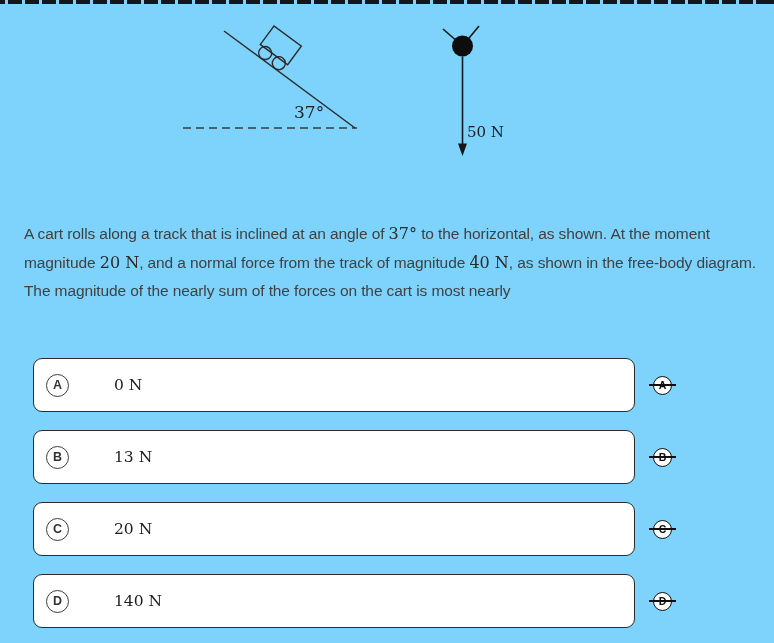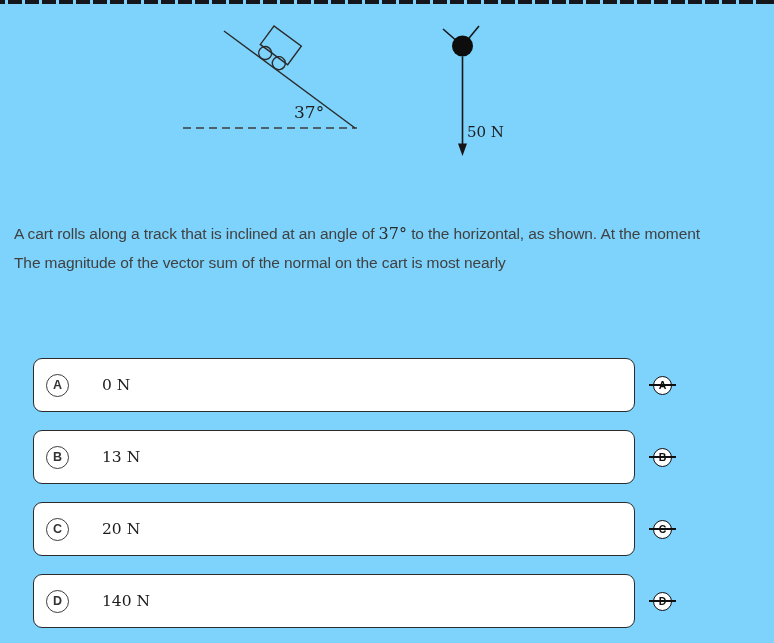--- a/index.html
+++ b/index.html
@@ -18,21 +18,21 @@
     height: 4px;
     background: repeating-linear-gradient(90deg, #15151c 0 14px, transparent 14px 17px);
     background-position: -9px 0;
   }
   .figure { position: absolute; }
   .incline-figure { left: 180px; top: 24px; }
   .fbd-figure { left: 430px; top: 15px; }
 
   .question {
     position: absolute;
-    left: 14px;
+    left: 24px;
     top: 220px;
     width: 724px;
     color: #414141;
     font-size: 15.5px;
     letter-spacing: -0.1px;
   }
   .q-line { height: 28.5px; line-height: 28.5px; white-space: nowrap; }
   .math {
     font-family: "DejaVu Serif", serif;
     font-size: 16px;
@@ -67,21 +67,21 @@
     border-radius: 50%;
     color: #333333;
     font-size: 12.5px;
     font-weight: bold;
     display: flex;
     align-items: center;
     justify-content: center;
     flex-shrink: 0;
   }
   .option-value {
-    margin-left: 33px;
+    margin-left: 45px;
     font-family: "DejaVu Serif", serif;
     font-size: 15.5px;
     color: #1c1c1c;
   }
   .eliminator {
     position: relative;
     width: 27px;
     height: 20px;
     margin-left: 14px;
     cursor: pointer;
@@ -131,21 +131,22 @@
     <line x1="32.5" y1="31" x2="13" y2="14" stroke="#161616" stroke-width="1.6"></line>
     <line x1="32.5" y1="31" x2="49" y2="11" stroke="#161616" stroke-width="1.6"></line>
     <circle cx="32.5" cy="31" r="10.5" fill="#0d0d0d"></circle>
     <line x1="32.5" y1="41.5" x2="32.5" y2="132" stroke="#161616" stroke-width="1.6"></line>
     <polygon points="32.5,141 28,128.5 37,128.5" fill="#161616"></polygon>
     <text x="37" y="122" font-family="DejaVu Serif, serif" font-size="15" fill="#1c1c1c">50 N</text>
   </svg>
 
   <div class="question">
     <div class="q-line"><span>A cart rolls along a track that is inclined at an angle of </span><span class="math">37°</span><span> to the horizontal, as shown. At the moment</span></div>
-    <div class="q-line"><span>The magnitude of the vector sum of the normal on the cart is most nearly</span></div>
+    <div class="q-line"><span>magnitude </span><span class="math">20 N</span><span>, and a normal force from the track of magnitude </span><span class="math">40 N</span><span>, as shown in the free-body diagram.</span></div>
+    <div class="q-line"><span>The magnitude of the nearly sum of the forces on the cart is most nearly</span></div>
   </div>
 
   <div class="options">
 
     <div class="option-row">
       <div class="option-box">
         <span class="letter-badge">A</span>
         <span class="option-value">0 N</span>
       </div>
       <div class="eliminator">

